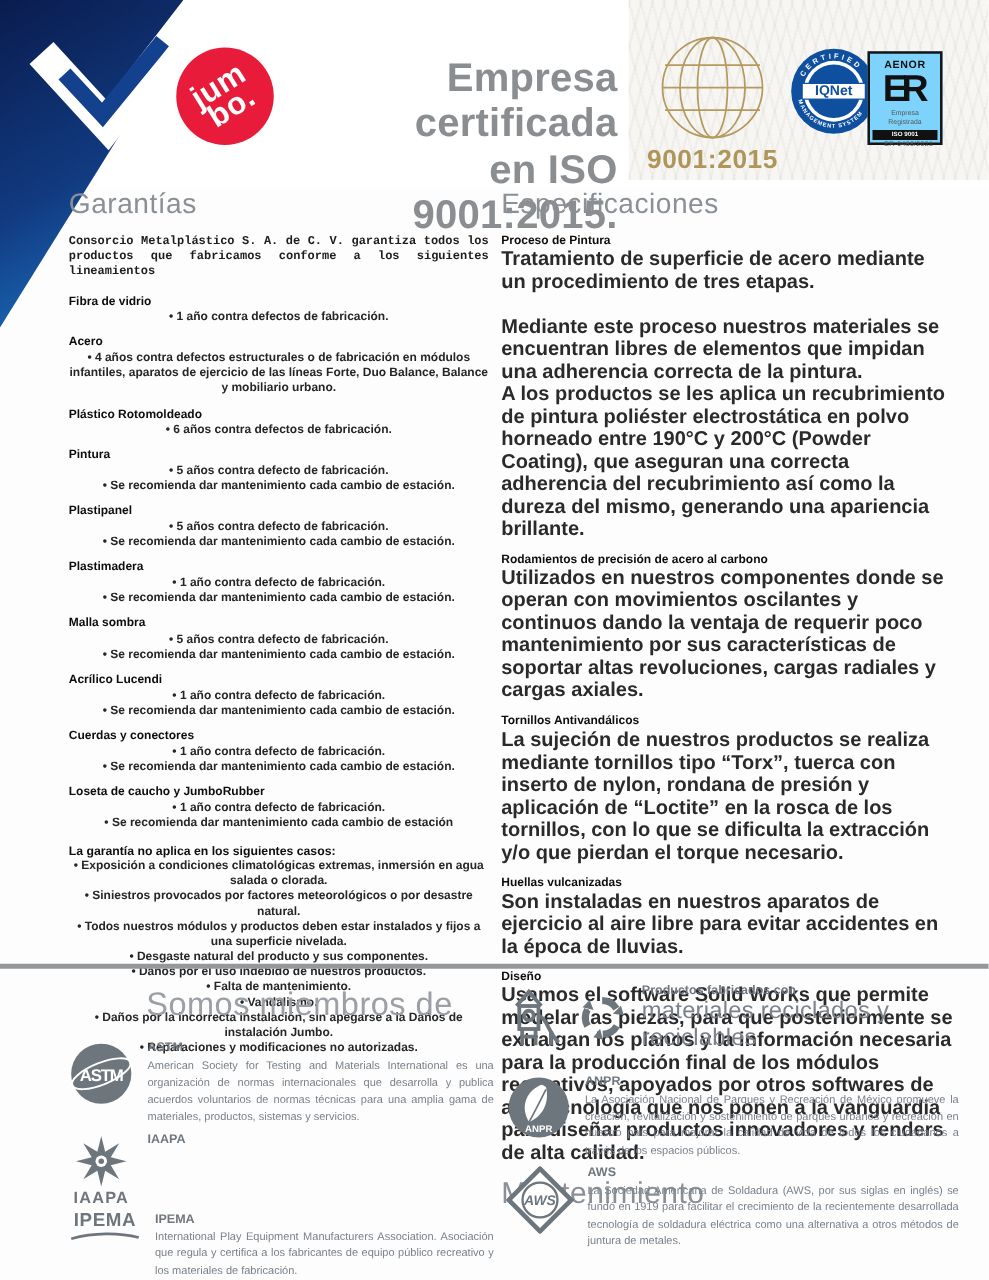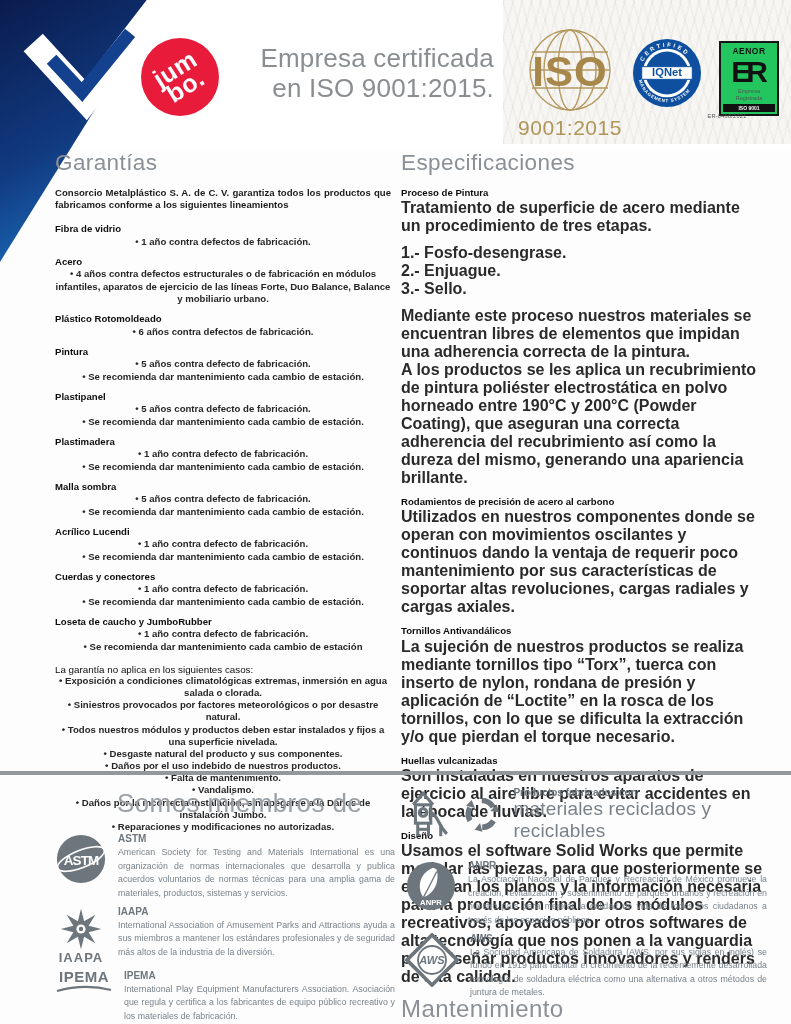--- a/index.html
+++ b/index.html
@@ -12,49 +12,49 @@
     background:
       repeating-linear-gradient(105deg, rgba(120,115,100,0.06) 0 2px, transparent 2px 9px),
       repeating-linear-gradient(75deg, rgba(120,115,100,0.05) 0 2px, transparent 2px 9px),
       #f7f6f3;}
   .corner{position:absolute;top:0;left:0;}
   .jumbo-circle{position:absolute;left:141px;top:38px;width:78px;height:78px;border-radius:50%;
     display:flex;align-items:center;justify-content:center;}
   .jumbo-inner{transform:rotate(-32deg);text-align:center;color:#fff;font-weight:700;
     font-size:25px;line-height:0.8;letter-spacing:0.5px;}
   .cert-title{position:absolute;left:222px;top:44px;width:272px;text-align:right;
-    color:#8a8e91;font-weight:400;font-size:26px;line-height:1.14;letter-spacing:0.2px;}
+    color:#8a8e91;font-weight:700;font-size:32px;line-height:1.14;letter-spacing:0.2px;}
   .iso-badge{position:absolute;left:516px;top:26px;width:108px;text-align:center;}
   .iso-globe-wrap{position:relative;width:108px;height:88px;}
   .iso-word{position:absolute;left:0;top:22px;width:108px;text-align:center;
     font-size:42px;font-weight:700;letter-spacing:1px;}
-  .iso-year{font-size:21px;font-weight:400;margin-top:2px;letter-spacing:0.5px;}
+  .iso-year{font-size:21px;font-weight:700;margin-top:2px;letter-spacing:0.5px;}
   .iqnet{position:absolute;left:632px;top:38px;}
-  .aenor{position:absolute;left:719px;top:41px;width:52px;border:2px solid #161616;background:#22c55e;
+  .aenor{position:absolute;left:694px;top:41px;width:52px;border:2px solid #161616;background:#7dd3fc;
     text-align:center;padding:3px 2px 2px;}
   .aenor-brand{font-size:8.5px;font-weight:700;letter-spacing:0.5px;color:#111;}
   .aenor-er{font-size:30px;font-weight:700;letter-spacing:-5px;line-height:1;color:#111;margin:1px 4px 1px 0;}
   .aenor-sub{font-size:5.5px;color:#555;line-height:1.25;}
   .aenor-bar{background:#111;color:#fff;font-size:5px;font-weight:700;margin-top:2px;padding:1px 0;}
   .aenor-code{position:absolute;left:699px;top:113px;width:56px;text-align:center;font-size:5.5px;color:#555;letter-spacing:0.3px;}
 
   
   .col{position:absolute;}
   .col-left{left:55px;top:150px;width:336px;}
   .col-right{left:401px;top:150px;width:362px;}
   .section-title{font-size:22.5px;font-weight:400;color:#8a9095;letter-spacing:0.4px;margin:0 0 11px 0;}
   .bodytext,.w-name,.bullets li,.spec-name{font-size:9.6px;line-height:1.27;}
-  .intro{font-weight:700;color:#1c1c1c;text-align:justify;margin:0 0 12px 0;}
+  .intro{font-weight:700;color:#1c1c1c;text-align:justify;margin:0 0 12px 0;font-family:Liberation Mono, monospace;}
   .w-item{margin-bottom:8.5px;}
   .w-name{font-weight:700;color:#0d0d0d;margin:0;}
   .spec-name{font-weight:700;color:#0d0d0d;margin:0;}
   .bullets{margin:0;padding:0;list-style:none;text-align:center;}
   .bullets li{font-weight:700;color:#262626;}
   .bullets li::before{content:"• ";}
-  .excl-title{font-weight:400;color:#0d0d0d;margin:0;font-size:9.8px;}
+  .excl-title{font-weight:700;color:#0d0d0d;margin:0;font-size:9.8px;}
   .spec-block{margin-bottom:9px;}
   .spec-p{margin:0;font-weight:700;color:#2a2a2a;text-align:left;}
   .steps{margin:0;padding:0;list-style:none;font-weight:700;color:#2a2a2a;}
   .spacer{height:9px;}
   .mant-title{font-size:24px;font-weight:400;color:#8a9095;letter-spacing:0.4px;margin:2px 0 10px 0;}
 
   
   .divider{position:absolute;top:771px;left:0;width:791px;height:4px;background:#95989b;}
   .footer-left{position:absolute;left:55px;top:788px;width:340px;}
   .footer-right{position:absolute;left:405px;top:784px;width:362px;}
@@ -106,21 +106,20 @@
         <svg width="108" height="88" viewBox="0 0 108 88">
           <g stroke="#b59a60" stroke-width="1.4" fill="none">
             <circle cx="54" cy="44" r="40"></circle>
             <ellipse cx="54" cy="44" rx="26" ry="40"></ellipse>
             <ellipse cx="54" cy="44" rx="12" ry="40"></ellipse>
             <line x1="16" y1="26" x2="92" y2="26"></line>
             <line x1="14" y1="44" x2="94" y2="44"></line>
             <line x1="16" y1="62" x2="92" y2="62"></line>
           </g>
         </svg>
-        <div class="iso-word" style="color:#a8874b">ISO</div>
       </div>
       <div class="iso-year" style="color:#b09559">9001:2015</div>
     </div>
 
     <svg class="iqnet" width="70" height="70" viewBox="0 0 72 72">
       <defs>
         <path id="iq-top" d="M 9,36 A 27,27 0 0 1 63,36"></path>
         <path id="iq-bot" d="M 6,36 A 30,30 0 0 0 66,36"></path>
       </defs>
       <circle cx="36" cy="36" r="35" fill="#0e4fa0"></circle>
@@ -234,25 +233,20 @@
     </div>
   </div>
 
   <div class="col col-right">
     <h2 class="section-title">Especificaciones</h2>
 
     <div class="spec-block">
       <p class="spec-name">Proceso de Pintura</p>
       <p class="spec-p">Tratamiento de superficie de acero mediante un procedimiento de tres etapas.</p>
       <div class="spacer"></div>
-      <ul class="steps">
-        <li>1.- Fosfo-desengrase.</li>
-        <li>2.- Enjuague.</li>
-        <li>3.- Sello.</li>
-      </ul>
       <div class="spacer"></div>
       <p class="spec-p">Mediante este proceso nuestros materiales se encuentran libres de elementos que impidan una adherencia correcta de la pintura.</p>
       <p class="spec-p">A los productos se les aplica un recubrimiento de pintura poliéster electrostática en polvo horneado entre 190°C y 200°C (Powder Coating), que aseguran una correcta adherencia del recubrimiento así como la dureza del mismo, generando una apariencia brillante.</p>
     </div>
 
     <div class="spec-block">
       <p class="spec-name">Rodamientos de precisión de acero al carbono</p>
       <p class="spec-p">Utilizados en nuestros componentes donde se operan con movimientos oscilantes y continuos dando la ventaja de requerir poco mantenimiento por sus características de soportar altas revoluciones, cargas radiales y cargas axiales.</p>
     </div>
 
@@ -298,21 +292,20 @@
       <div class="member-logo">
         <svg width="46" height="46" viewBox="0 0 50 48">
           <polygon fill="#6d767d" points="47,24 33.3,20.6 40.6,8.4 28.4,15.7 25,2 21.6,15.7 9.4,8.4 16.7,20.6 3,24 16.7,27.4 9.4,39.6 21.6,32.3 25,46 28.4,32.3 40.6,39.6 33.3,27.4"></polygon>
           <circle cx="25" cy="24" r="5" fill="#ffffff"></circle>
           <circle cx="25" cy="24" r="2.4" fill="#6d767d"></circle>
         </svg>
         <div class="logo-caption">IAAPA</div>
       </div>
       <div>
         <p class="member-name">IAAPA</p>
-        <p class="member-desc">International Association of Amusement Parks and Attractions ayuda a sus miembros a mantener los estándares profesionales y de seguridad más altos de la industria de la diversión.</p>
       </div>
     </div>
 
     <div class="member-row">
       <div class="member-logo" style="flex-basis:58px">
         <div class="logo-caption" style="font-size:15px;letter-spacing:0.5px">IPEMA</div>
         <svg width="58" height="8" viewBox="0 0 58 8">
             <path d="M2,6 C20,1 40,1 56,5" stroke="#6d767d" stroke-width="2.2" fill="none"></path>
           </svg>
       </div>

